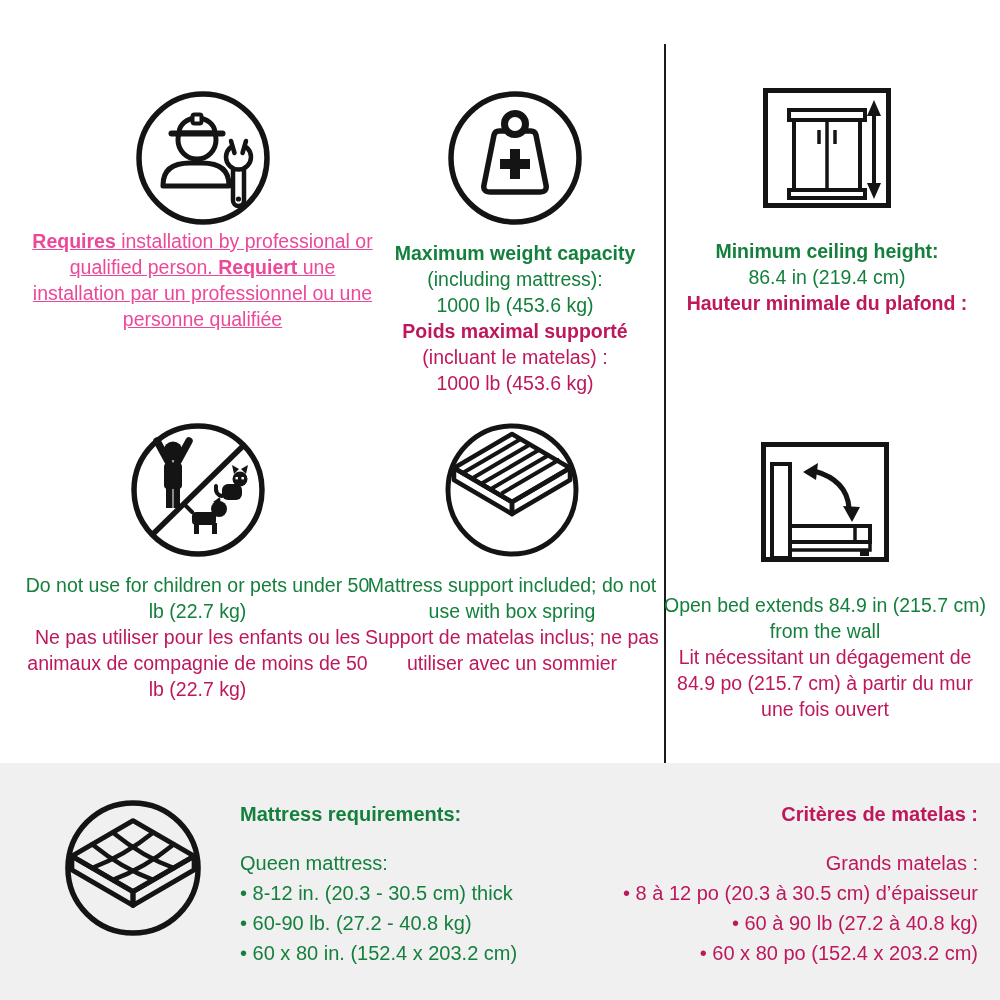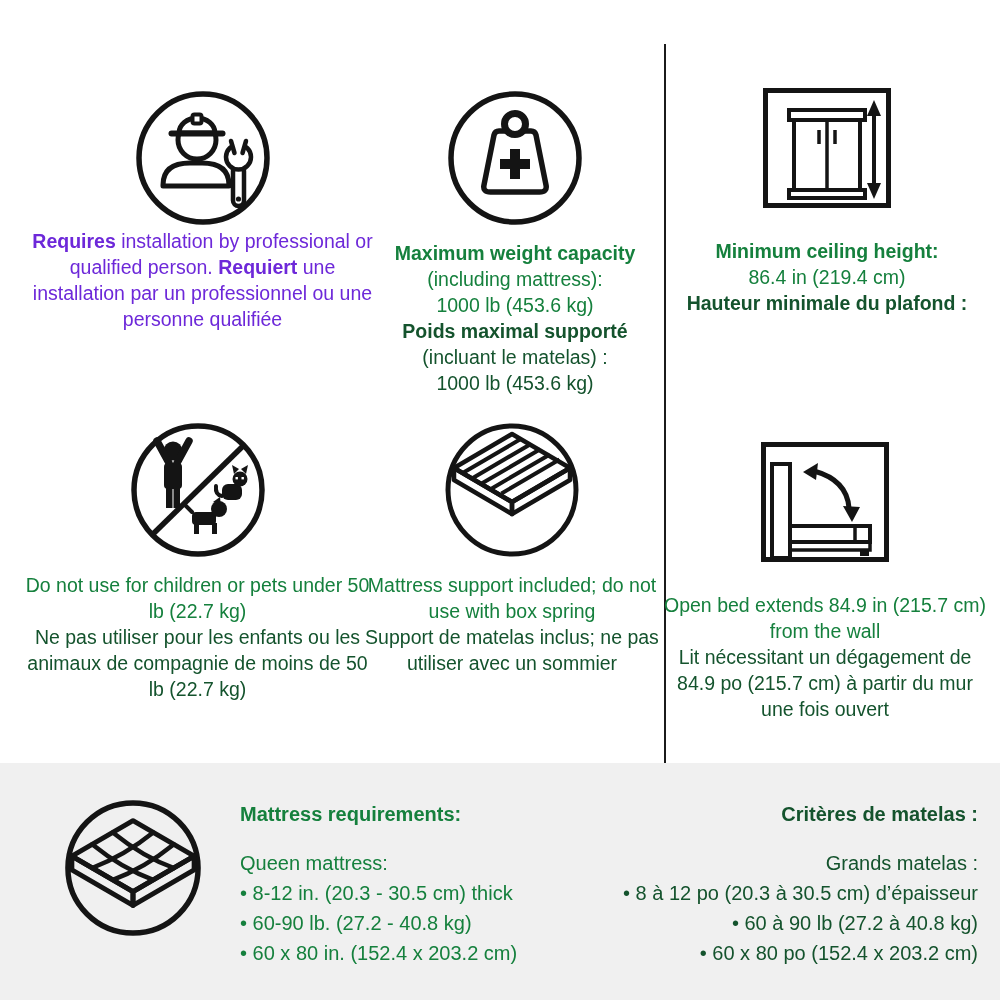--- a/index.html
+++ b/index.html
@@ -9,22 +9,22 @@
     -webkit-font-smoothing:antialiased;
   }
   .canvas{position:relative;width:1000px;height:1000px;overflow:hidden;background:#ffffff;}
   .divider{position:absolute;left:664px;top:44px;width:2px;height:719px;background:#1b1b1b;}
   .cell{position:absolute;display:flex;flex-direction:column;align-items:center;text-align:center;}
   .iconwrap{flex:0 0 auto;line-height:0;}
   .txtblock{margin-top:12px;width:100%;}
   .cell.square .txtblock{margin-top:28px;}
   .txt,.line{font-size:19.5px;line-height:26px;margin:0;}
   .black{color:#15803d;}
-  .gray{color:#14532d;}
-  .red{color:#6d28d9;}
+  .gray{color:#be185d;}
+  .red{color:#ec4899;text-decoration:underline;}
   .bold{font-weight:700;}
   .txt strong{font-weight:700;}
   
   .panel{position:absolute;left:0;top:763px;width:1000px;height:297px;background:#f0f0f0;}
   .bcol{position:absolute;text-align:left;}
   .btitle{font-size:20px;line-height:26px;font-weight:700;margin:0 0 21px 0;}
   .bsub{font-size:20px;line-height:30px;margin:0;}
   .blist{margin:0;padding:0;list-style:none;}
   .blist li{font-size:20px;line-height:30px;}
   .blist li::before{content:"• ";}

